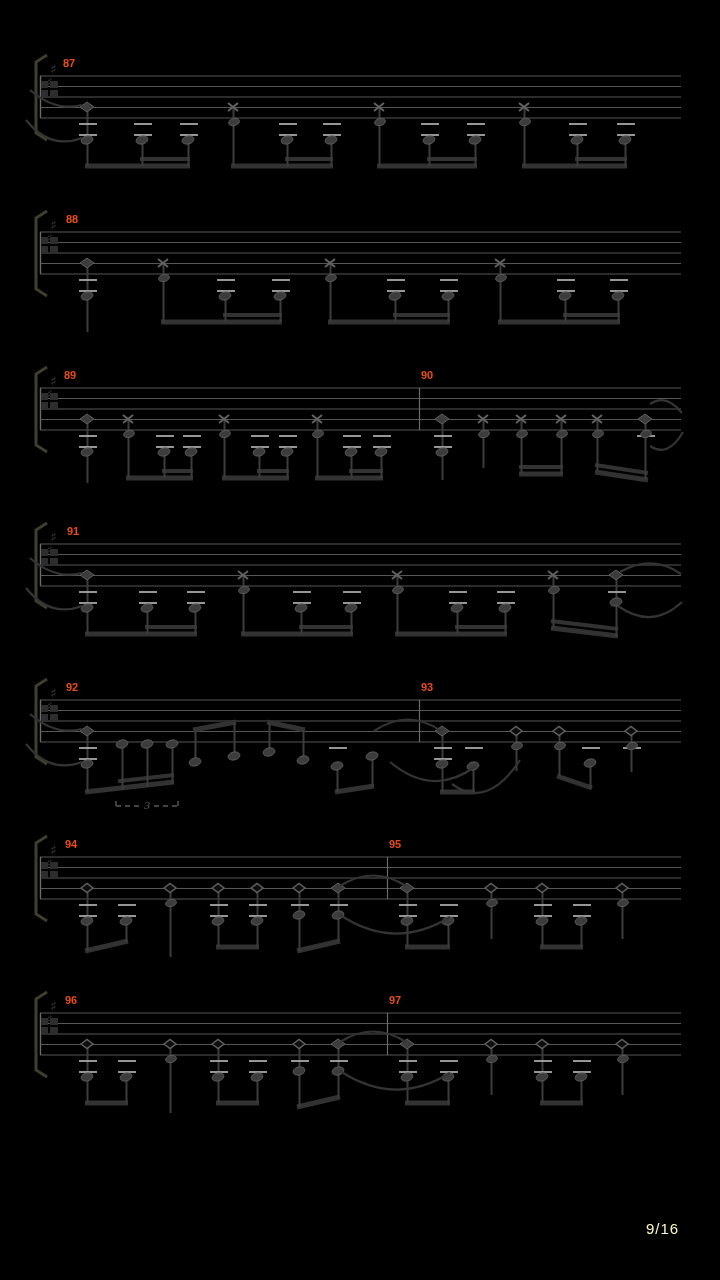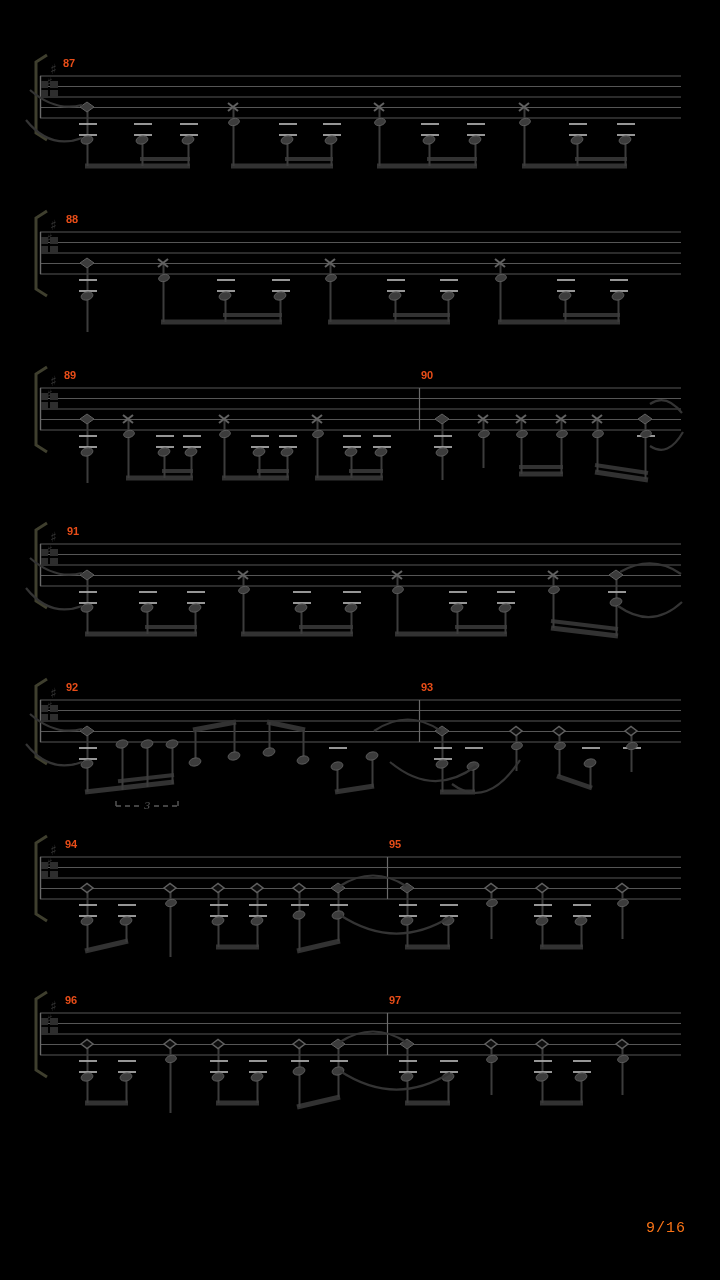--- a/index.html
+++ b/index.html
@@ -1,20 +1,20 @@
 <!DOCTYPE html>
 <html><head>
 <meta charset="utf-8">
 <style>
   html,body{margin:0;padding:0;background:#000;}
   .stage{position:relative;width:720px;height:1280px;background:#000;overflow:hidden;
          font-family:"Liberation Sans",sans-serif;}
   .page-num{position:absolute;left:646px;top:1220px;
-            font-family:Liberation Mono, monospace;font-size:15px;
-            color:#f97316;letter-spacing:1px;}
+            font-family:Liberation Sans, sans-serif;font-size:15px;
+            color:#fef9c3;letter-spacing:1px;}
   svg{position:absolute;left:0;top:0;}
 </style>
 </head>
 <body>
 
 <div class="stage">
   <svg id="score" width="720" height="1280" xmlns="http://www.w3.org/2000/svg">
       <line x1="40" y1="76" x2="681" y2="76" stroke="#565656" stroke-width="1"></line>
       <line x1="40" y1="86.5" x2="681" y2="86.5" stroke="#565656" stroke-width="1"></line>
       <line x1="40" y1="97" x2="681" y2="97" stroke="#565656" stroke-width="1"></line>

